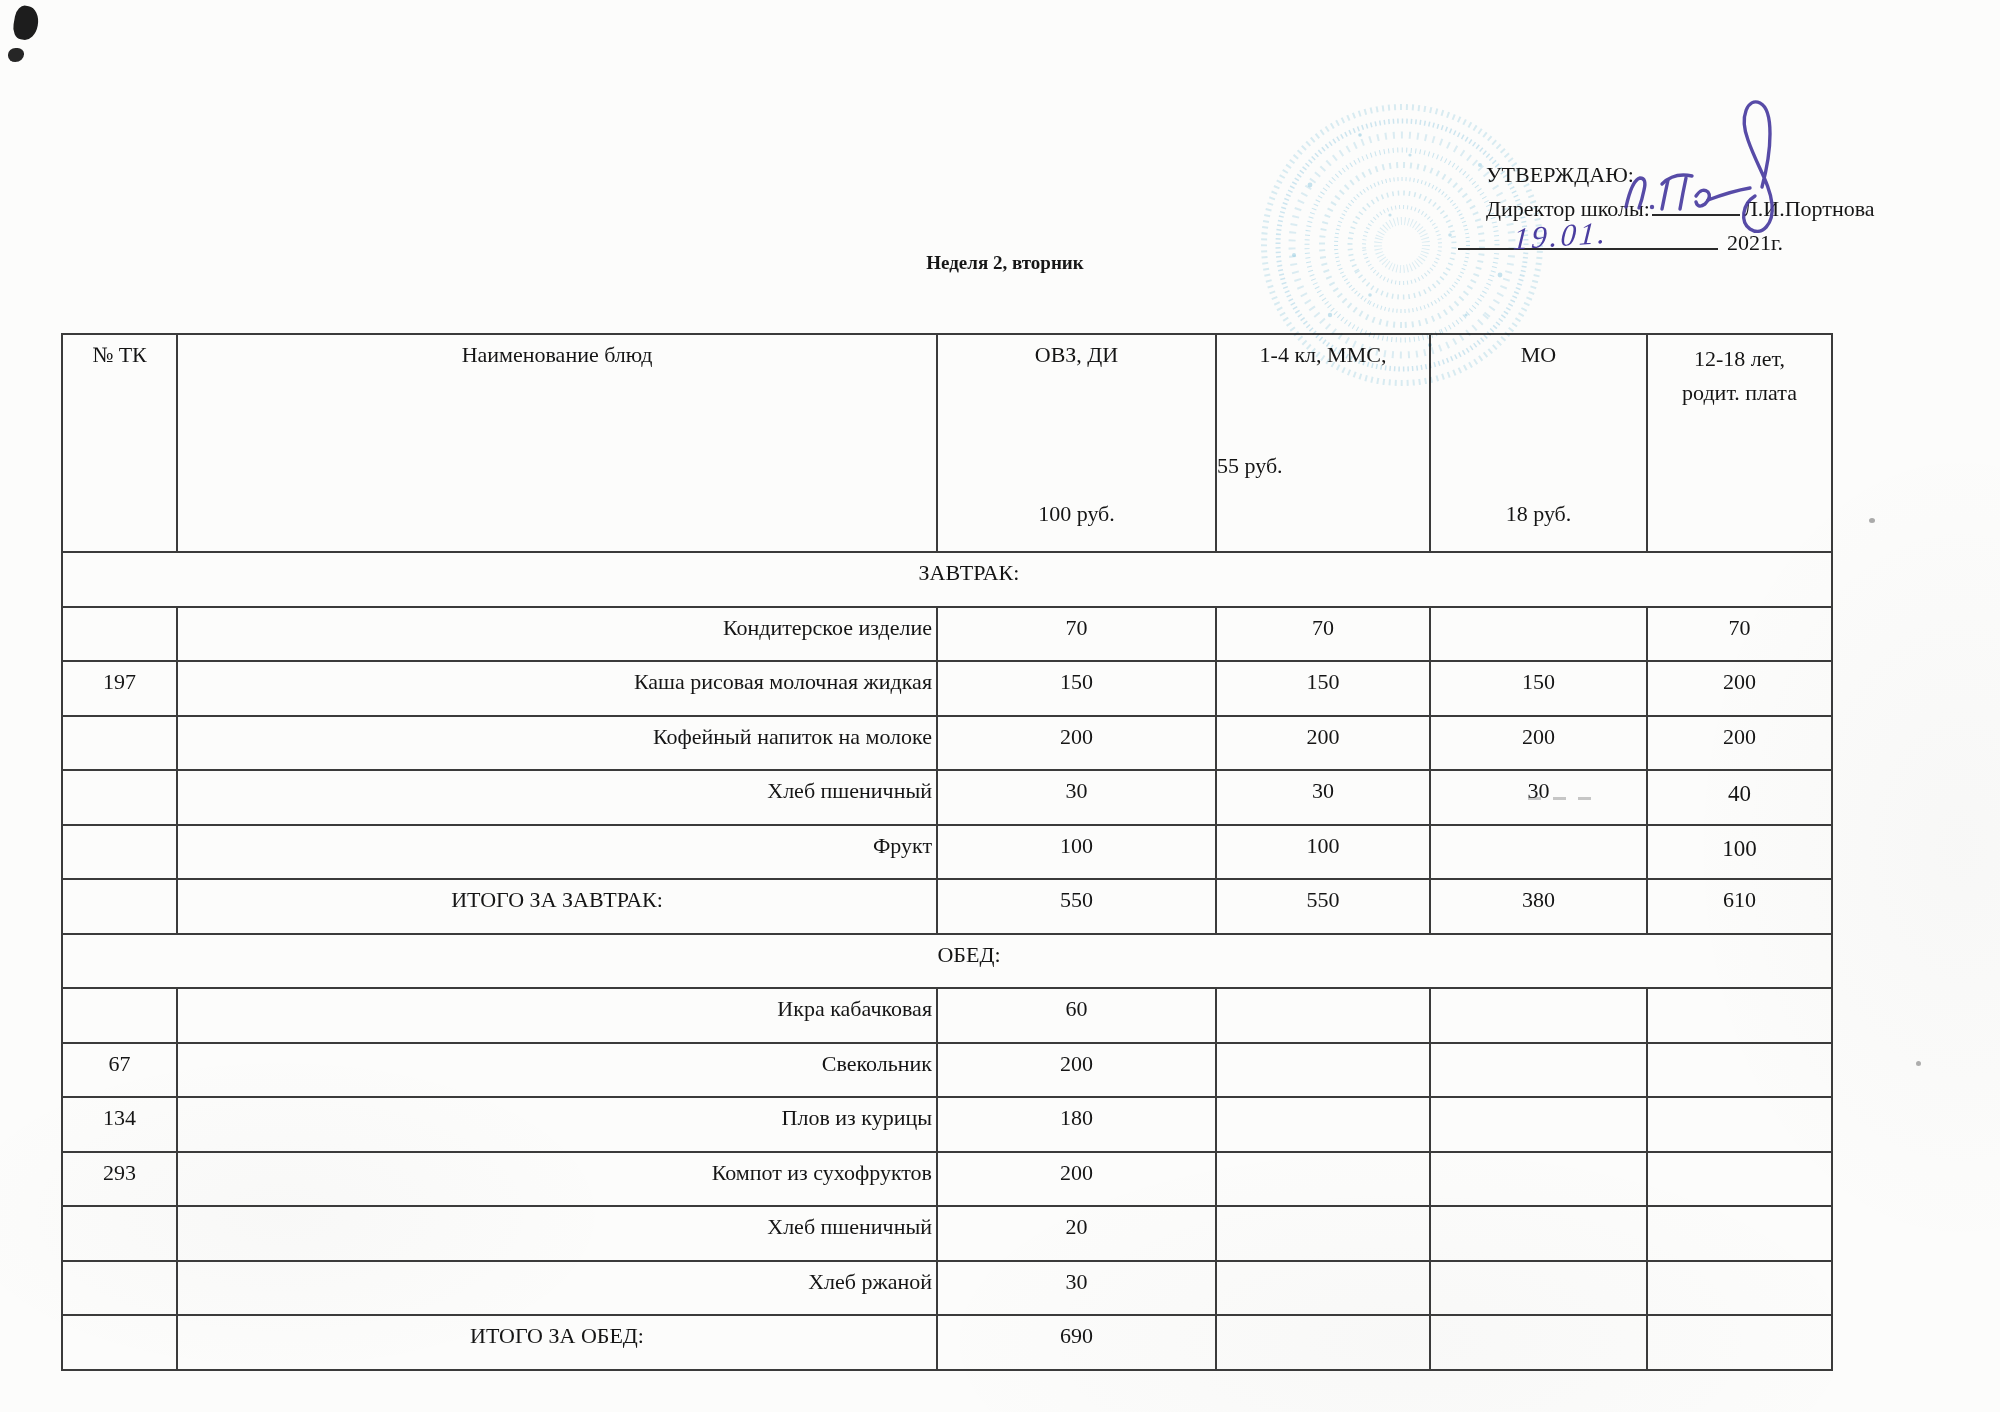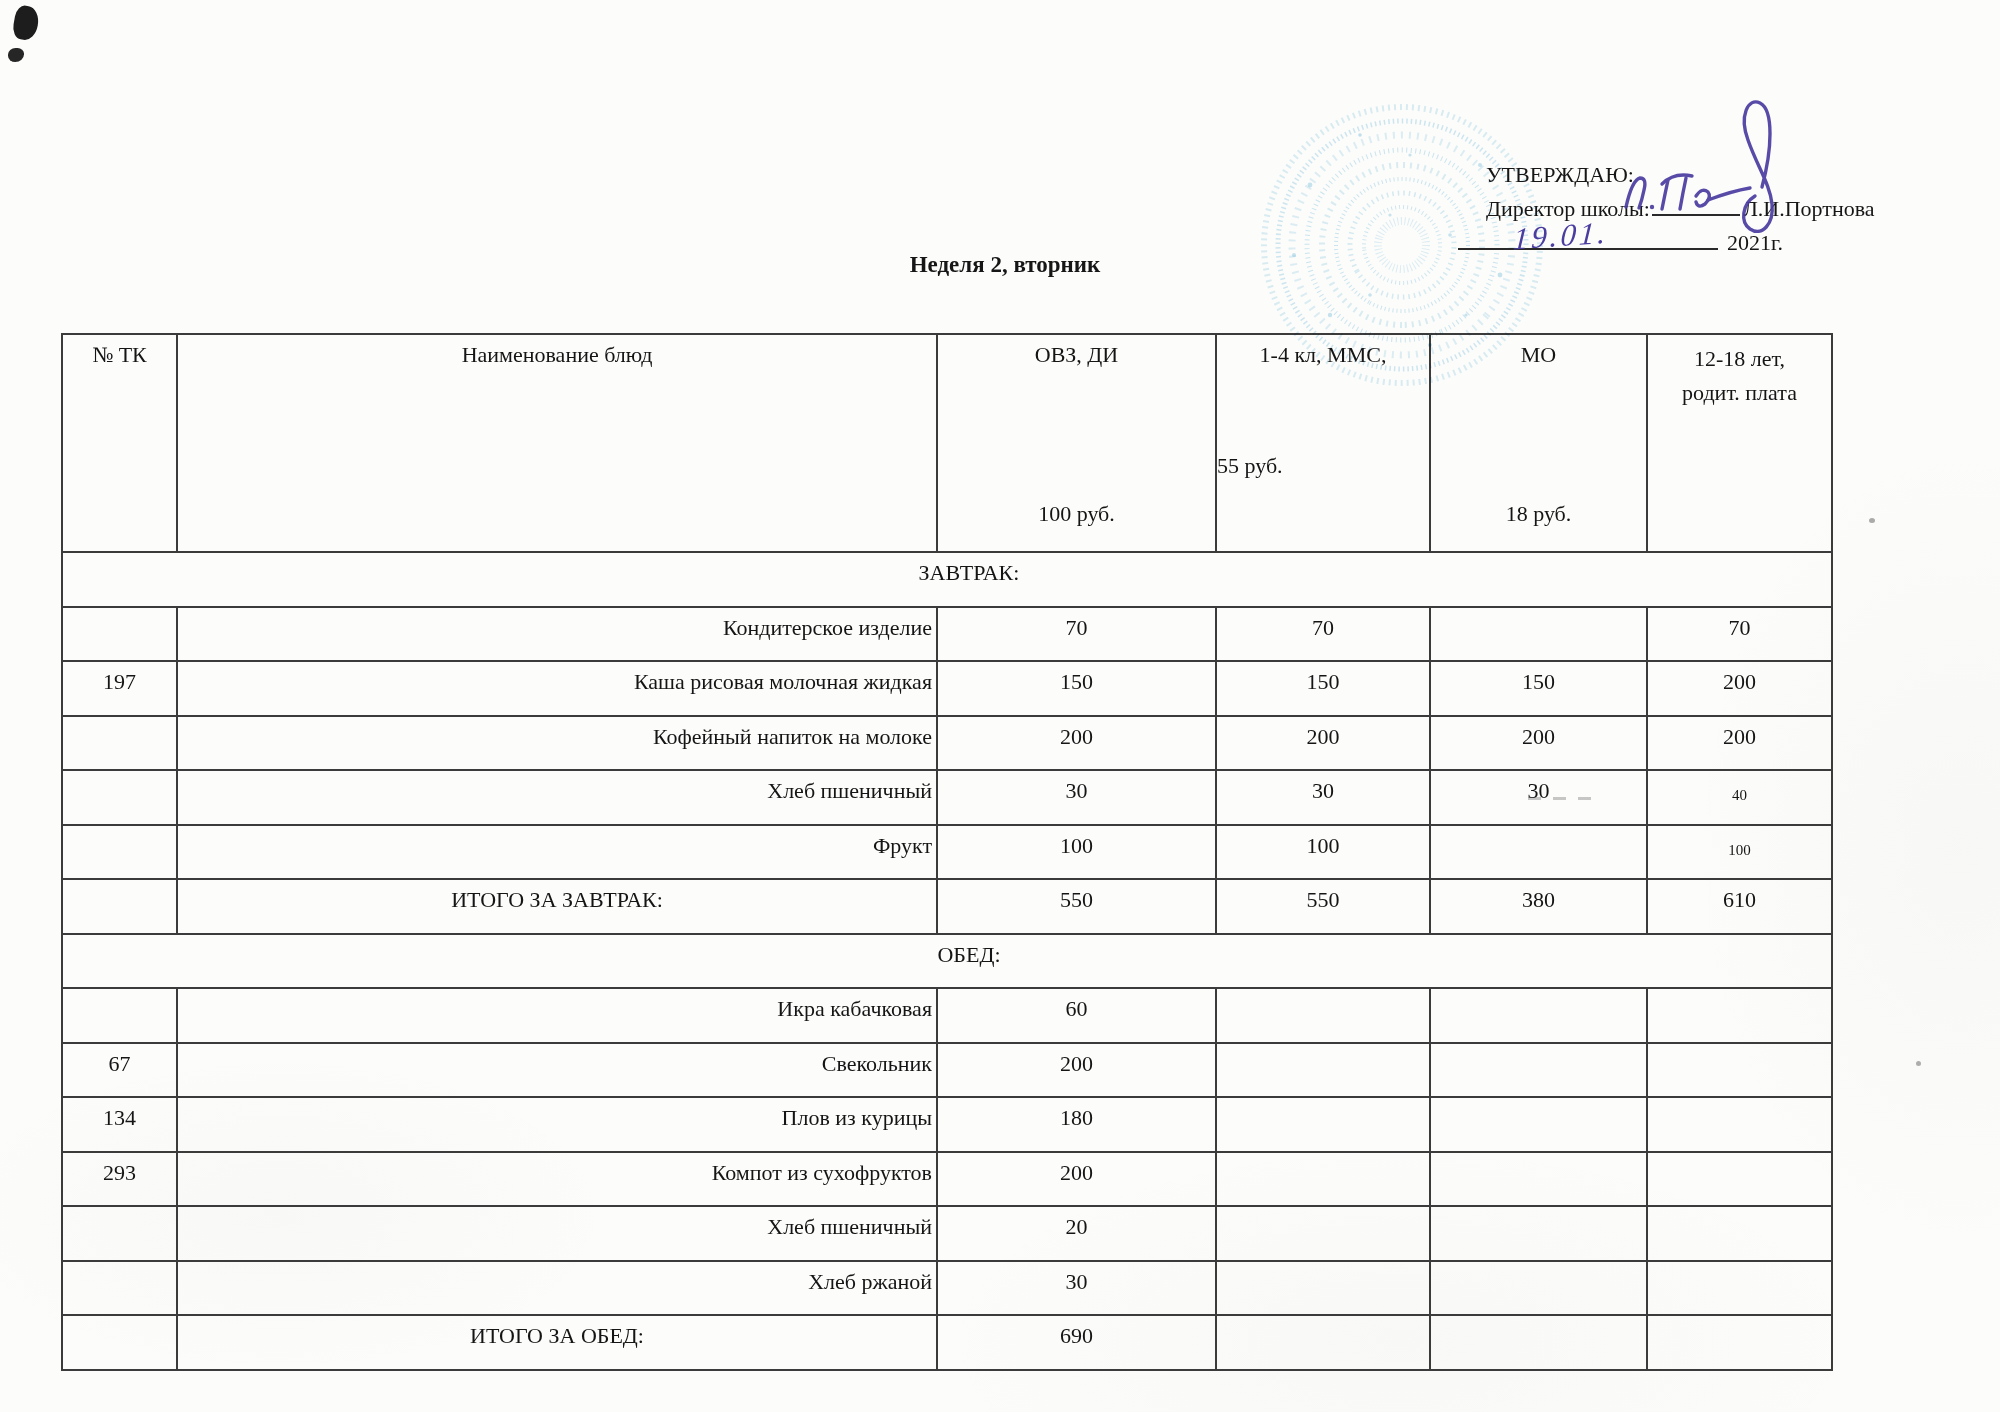--- a/index.html
+++ b/index.html
@@ -30,41 +30,41 @@
   .u2{width:260px;margin-right:9px;}
   .hand-date{
     position:absolute;left:1513px;top:218px;z-index:7;
     font-size:31px;font-style:italic;letter-spacing:3px;
     color:#4a3da0;transform:rotate(-4deg) skewX(-8deg);
   }
   .signature{position:absolute;left:1612px;top:92px;z-index:7;}
   .stamp{position:absolute;left:1250px;top:95px;z-index:5;mix-blend-mode:multiply;}
   
   .doc-title{position:absolute;left:120px;top:252px;width:1770px;text-align:center;
-    font-size:23px;font-weight:bold;z-index:2;}
+    font-size:19px;font-weight:bold;z-index:2;}
   
   .menu-table-wrap{position:absolute;left:61px;top:300px;z-index:3;margin-top:33px;}
   table.menu{border-collapse:collapse;table-layout:fixed;width:1770px;font-size:22px;}
   table.menu td, table.menu th{
     border:2px solid #3b3b3b;
     vertical-align:top;padding:7px 4px 0 4px;
     overflow:hidden;font-weight:normal;color:#151515;
   }
   tr.hdr{height:218px;}
   tr.r{height:54.5px;}
   th.vc{vertical-align:middle;text-align:center;padding:0;}
   th.grp{position:relative;text-align:center;padding-top:10px;}
   .price-low{position:absolute;left:0;right:0;bottom:24px;text-align:center;}
   .price-mid{position:absolute;left:0;right:0;top:118px;text-align:left;}
   .hdr-two-line{line-height:1.55;}
   td.c-tk{text-align:center;}
   td.c-name{text-align:right;padding-left:16px;}
   td.c-total{text-align:center;padding-left:4px;}
   td.c-val{text-align:center;}
-  td.c-val.small{font-size:15px;padding-top:16px;}
+  td.c-val.small{font-size:23px;padding-top:10px;}
   tr.section-row td{text-align:center;padding-left:48px;}
 </style>
 </head>
 <body>
 
 <div class="page">
 
   <div class="blob1"></div>
   <div class="blob2"></div>
   <div class="speck1"></div>

